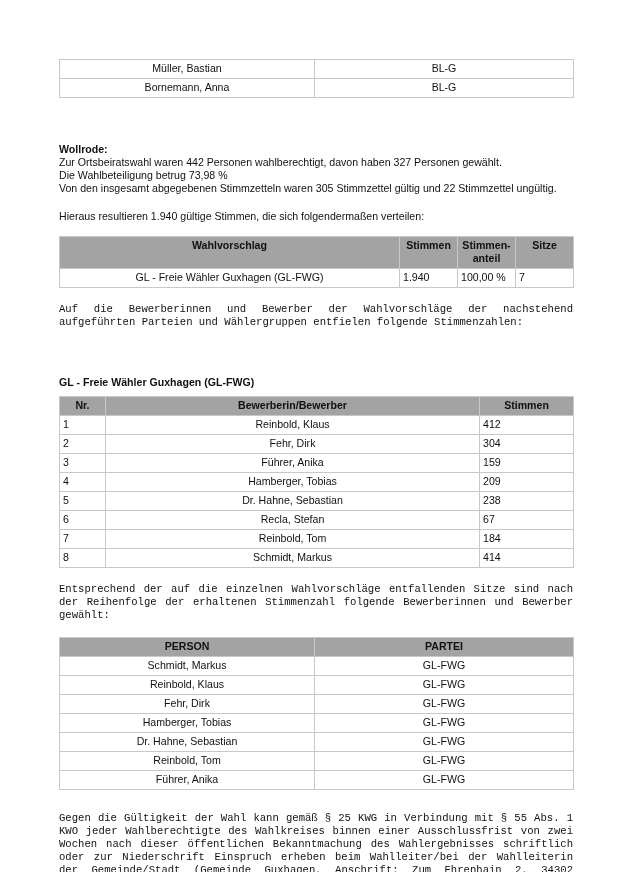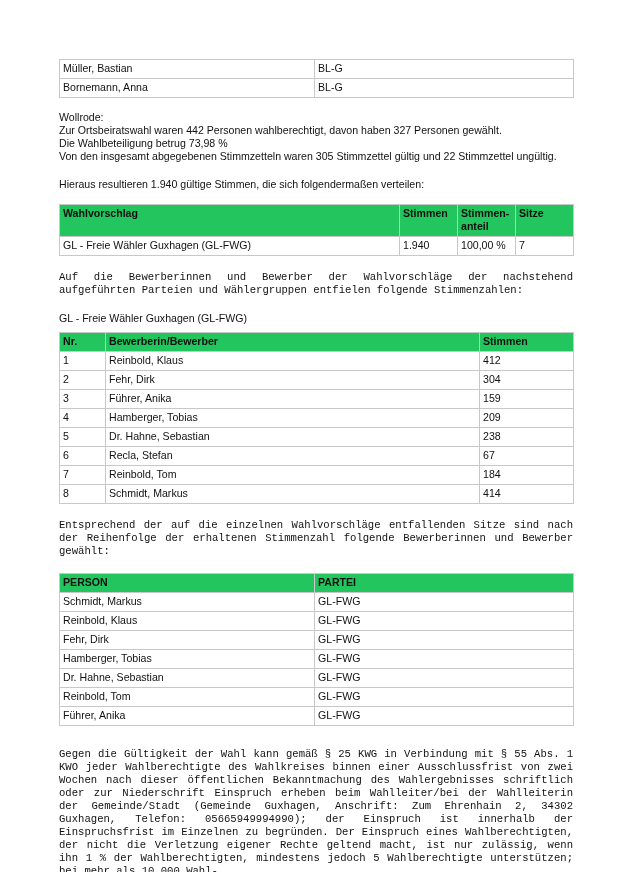--- a/index.html
+++ b/index.html
@@ -4,26 +4,26 @@
 <style>
   html, body { margin: 0; padding: 0; background: #ffffff; }
   body {
     width: 632px; height: 872px; overflow: hidden; position: relative;
     font-family: "Liberation Sans", sans-serif; font-size: 10.6px; color: #111;
   }
   .page { position: absolute; left: 59px; top: 59px; width: 514px; }
   table { border-collapse: collapse; width: 514px; table-layout: fixed; }
   td, th {
     border: 1px solid #c8c8c8; padding: 2px 3px; height: 14px; line-height: 13px;
-    vertical-align: top; text-align: left; font-weight: normal;
+    vertical-align: top; text-align: center; font-weight: normal;
   }
   table.outer { border: 1.5px solid #8c8c8c; }
-  th, tr.total td { background: #22c55e; font-weight: bold; }
+  th, tr.total td { background: #a3a3a3; font-weight: bold; }
   .num { text-align: left; }
-  .bold { font-weight: normal; }
+  .bold { font-weight: bold; margin-top: 32px; }
   p { margin: 0; line-height: 13px; }
   .justify { text-align: justify; font-family: Liberation Mono, monospace; }
   .gap4 { height: 7px; }
   .gap10 { height: 13px; }
   .gap14 { height: 15px; }
 </style>
 </head>
 <body>
 
 <div class="page">

